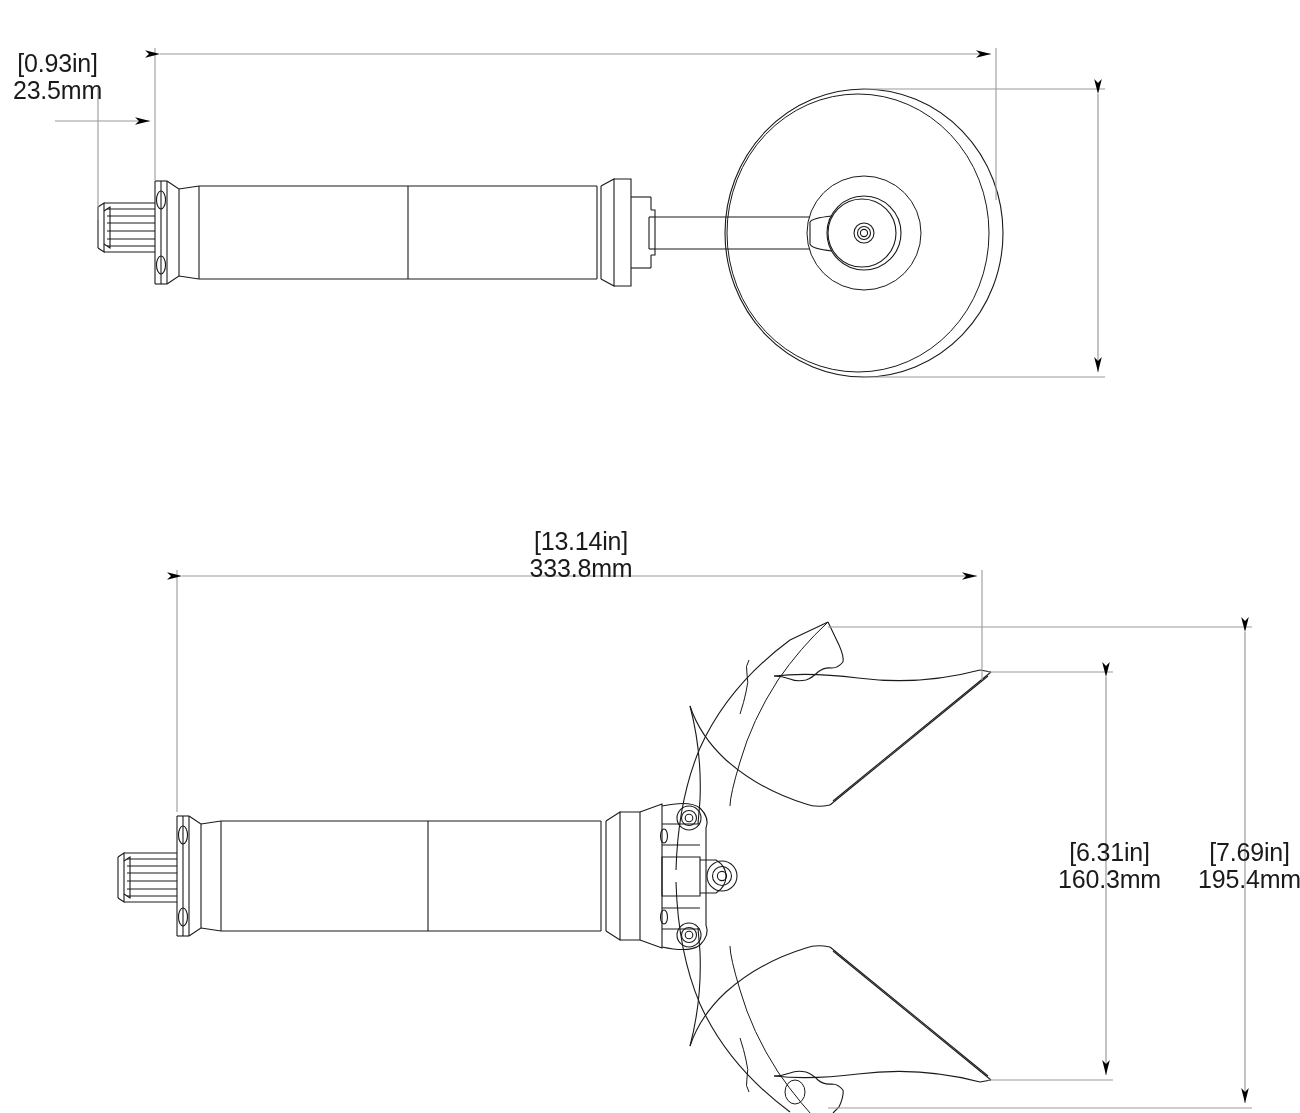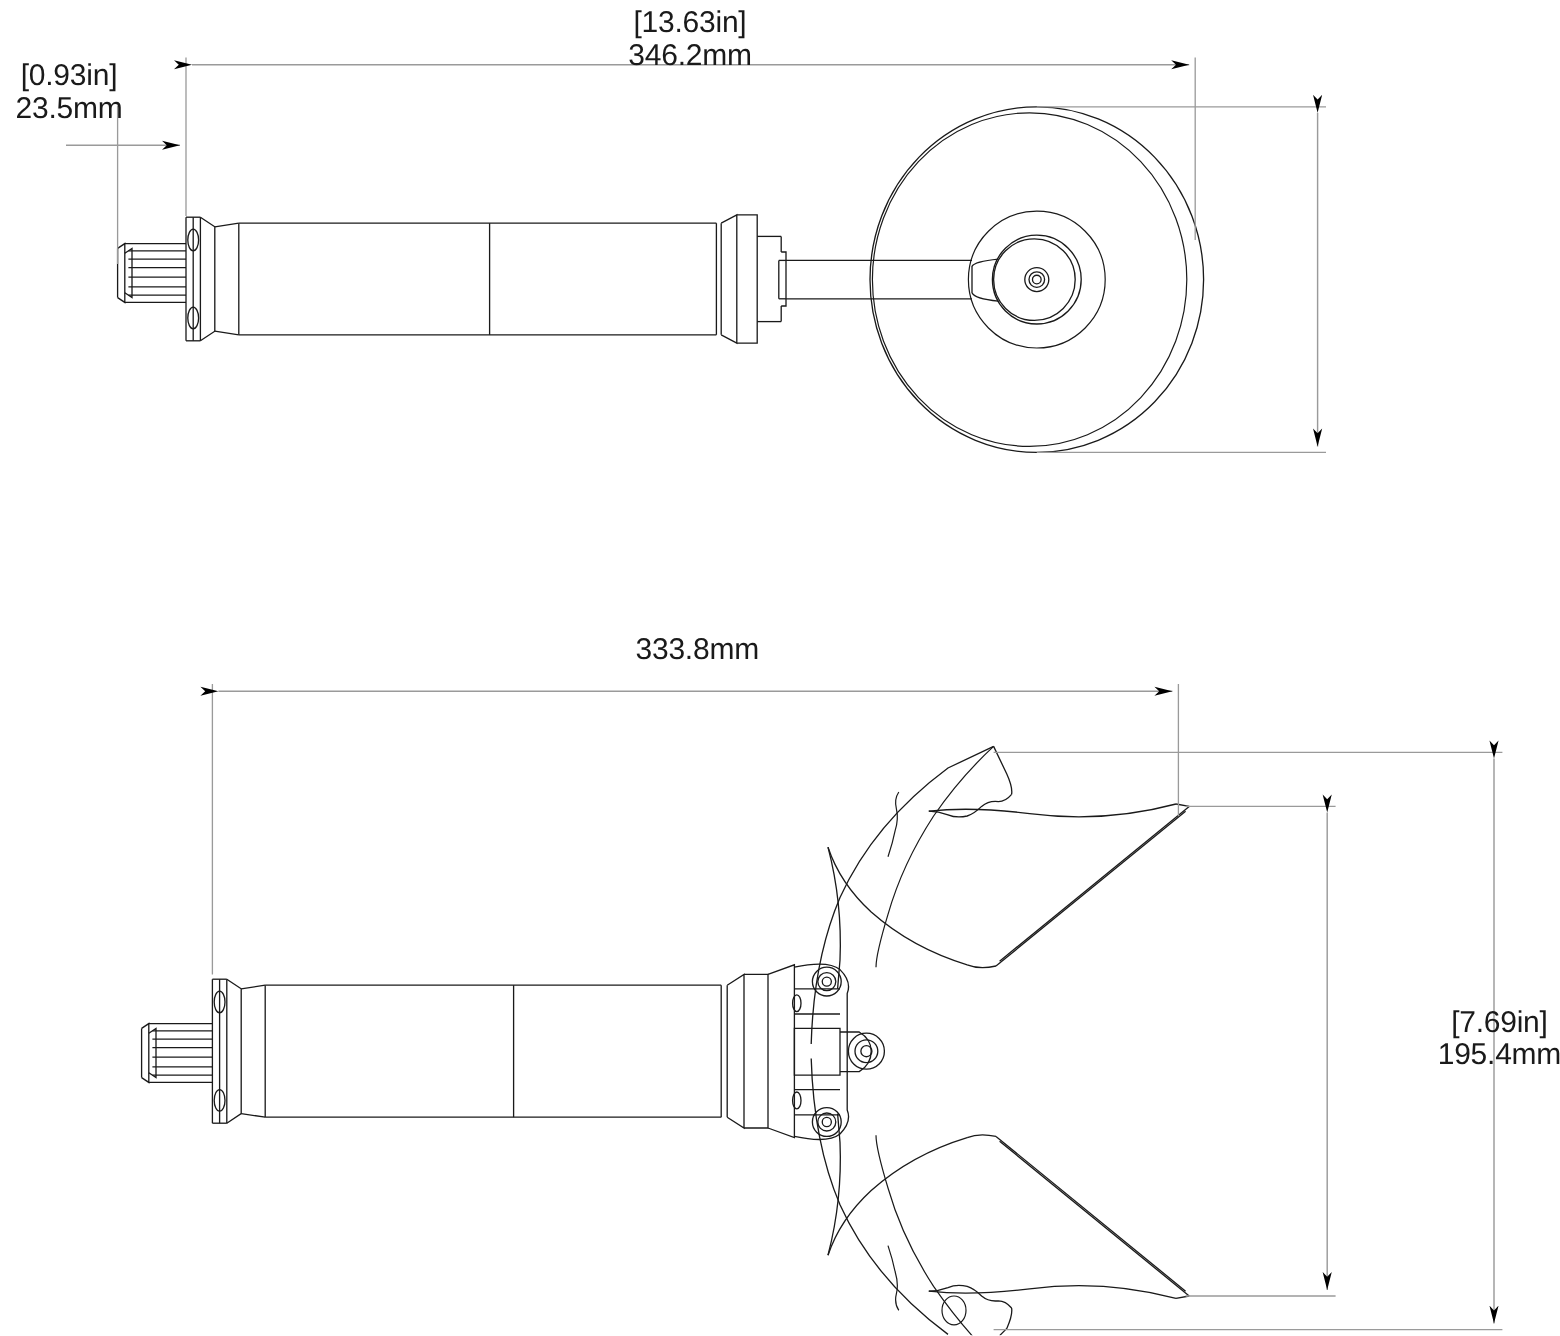--- a/index.html
+++ b/index.html
@@ -275,34 +275,35 @@
 
       <path d="M828,627 L1252,627" stroke="#9a9a9a" stroke-width="1.1" fill="none"></path>
       <path d="M828,1108 L1252,1108" stroke="#9a9a9a" stroke-width="1.1" fill="none"></path>
 
       <path d="M1106,677 L1106,1075" stroke="#9a9a9a" stroke-width="1.2" fill="none" marker-start="url(#arrL)" marker-end="url(#arrR)"></path>
 
       <path d="M1245,632 L1245,1103" stroke="#9a9a9a" stroke-width="1.2" fill="none" marker-start="url(#arrL)" marker-end="url(#arrR)"></path>
     </g>
   </svg>
 
-  <div class="dim-label" style="left:460px; top:6px; width:230px;">
-    <span class="inch">[13.63in]</span>
-    <span class="mm">346.2mm</span>
-  </div>
 
   <div class="dim-label" style="left:0px; top:50px; width:115px;text-align:center;">
     <span class="inch">[0.93in]</span>
     <span class="mm">23.5mm</span>
   </div>
 
 
   <div class="dim-label" style="left:466px; top:528px; width:230px;">
+    <span class="inch">[13.14in]</span>
     <span class="mm">333.8mm</span>
   </div>
 
+  <div class="dim-label" style="left:1042px; top:839px; width:135px;">
+    <span class="inch">[6.31in]</span>
+    <span class="mm">160.3mm</span>
+  </div>
 
   <div class="dim-label" style="left:1182px; top:839px; width:135px;">
     <span class="inch">[7.69in]</span>
     <span class="mm">195.4mm</span>
   </div>
 
 </div>
 
 </body></html>

